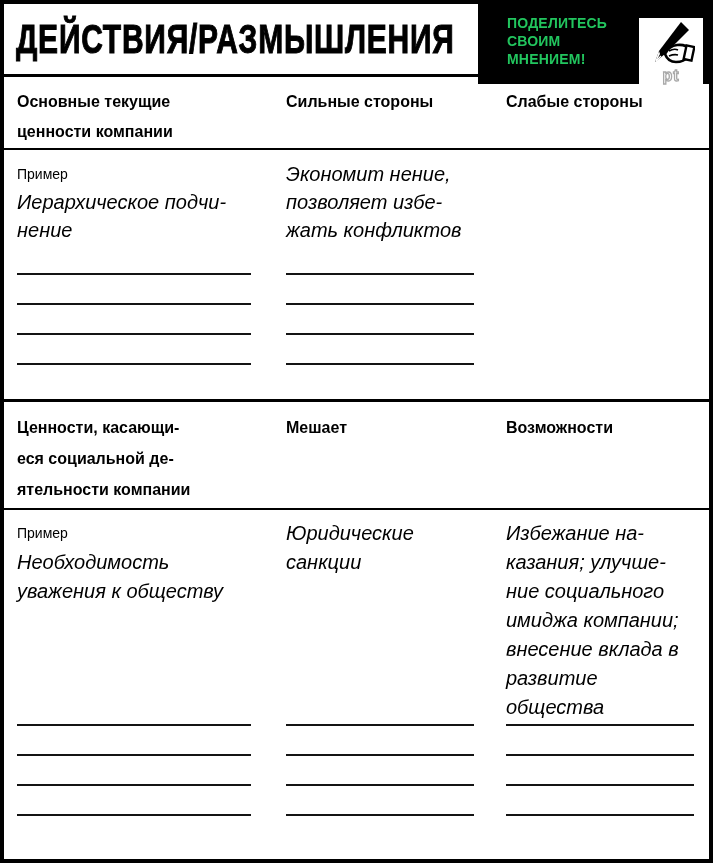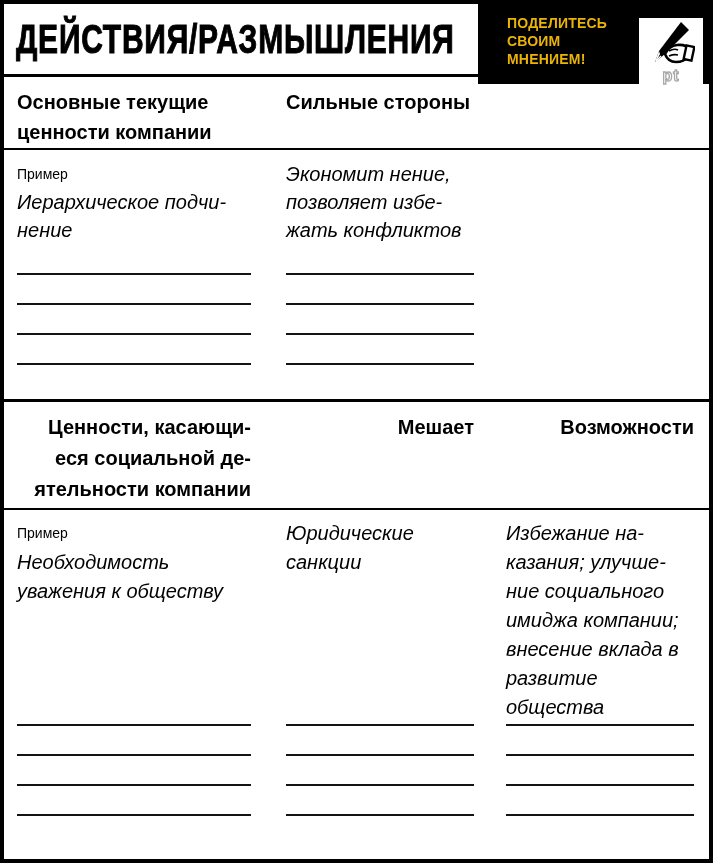--- a/index.html
+++ b/index.html
@@ -26,21 +26,21 @@
   }
 
   
   .callout {
     position: absolute; top: -4px; right: -4px;
     width: 235px; height: 84px;
     background: #000; z-index: 5;
   }
   .callout-text {
     position: absolute; left: 29px; top: 14px;
-    color: #eab308; font-weight: bold; font-size: 14px; line-height: 18px;
+    color: #22c55e; font-weight: bold; font-size: 14px; line-height: 18px;
     letter-spacing: 0.2px; white-space: pre-line;
   }
   .icon-box {
     position: absolute; top: 18px; right: 10px;
     width: 64px; height: 68px; background: #fff;
   }
   .icon-box svg { position: absolute; left: 8px; top: 3px; }
   .publisher-mark {
     position: absolute; bottom: 1px; left: 0; width: 100%;
     text-align: center; font-size: 16px; font-weight: bold;
@@ -54,24 +54,24 @@
     grid-template-columns: 269px 220px 198px;
     padding-left: 13px;
     box-sizing: border-box;
   }
   .c1 { padding-right: 35px; }
   .c2 { padding-right: 32px; }
   .c3 { padding-right: 10px; }
 
   .row-h1 { height: 73px; border-bottom: 2px solid #000; padding-top: 10px; }
   .row-c1 { height: 252px; border-bottom: 3px solid #000; padding-top: 10px; }
-  .row-h2 { height: 108px; border-bottom: 2px solid #000; padding-top: 10px; text-align: right; }
+  .row-h2 { height: 108px; border-bottom: 2px solid #000; padding-top: 10px; }
   .row-c2 { height: 346px; padding-top: 9px; }
 
-  .col-header { font-size: 20px; font-weight: bold; line-height: 30px; }
+  .col-header { font-size: 16px; font-weight: bold; line-height: 30px; }
   .row-h2 .col-header { line-height: 31px; }
 
   .example-label { display: block; font-size: 14px; font-style: normal; }
   .example-text  { display: block; font-size: 20px; font-style: italic; }
 
   .row-c1 .example { height: 84px; line-height: 28px; }
   .row-c1 .rules   { margin-top: 1px; }
   .row-c2 .example { height: 177px; line-height: 29px; }
 
   .rule {
@@ -107,20 +107,21 @@
         </svg>
         <div class="publisher-mark">pt</div>
       </div>
     </div>
   </div>
 
   <div class="grid row-h1">
     <div class="c1 col-header pre">Основные текущие
 ценности компании</div>
     <div class="c2 col-header pre">Сильные стороны</div>
+    <div class="c3 col-header pre">Слабые стороны</div>
   </div>
 
   <div class="grid row-c1">
     <div class="c1">
       <div class="example">
         <span class="example-label">Пример</span>
         <span class="example-text pre">Иерархическое подчи-
 нение</span>
       </div>
       <div class="rules">

